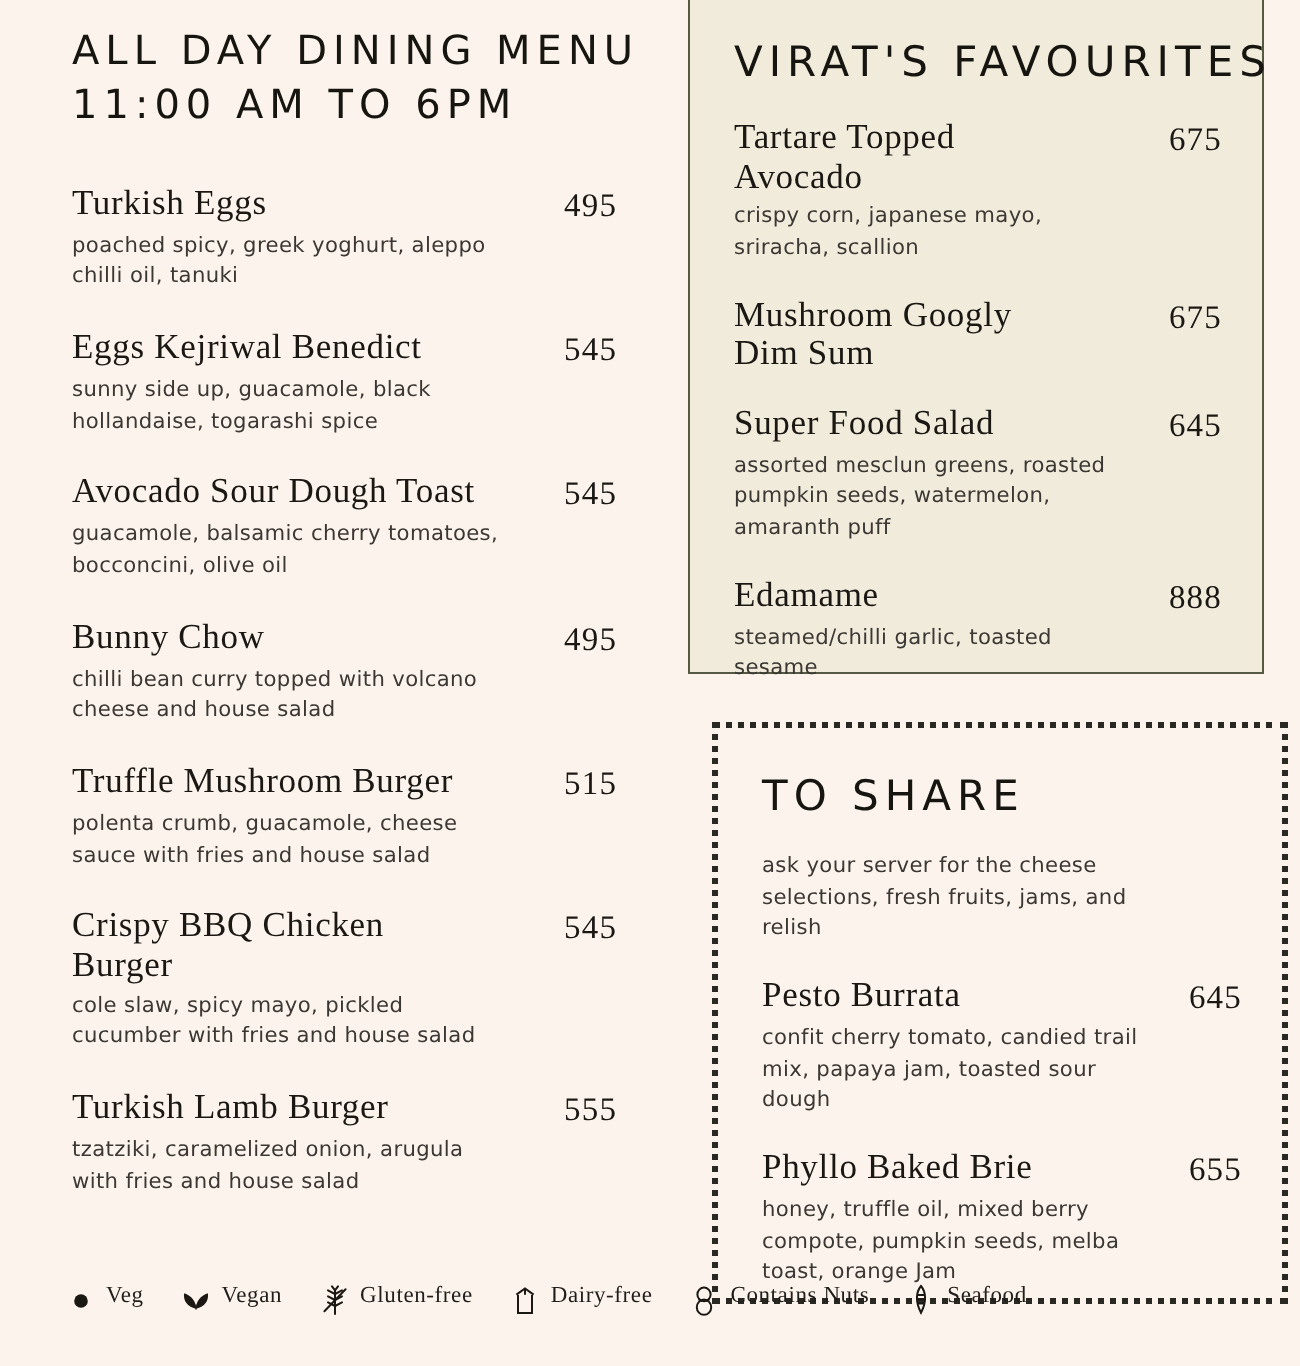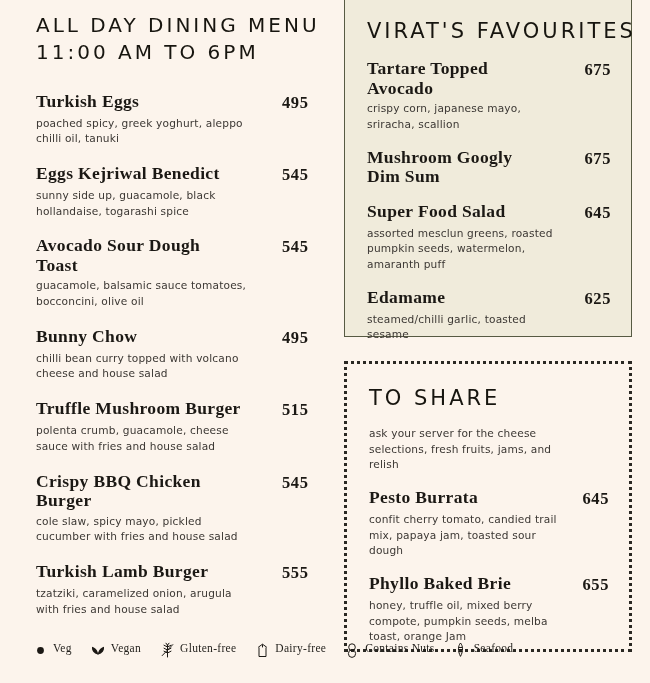--- a/index.html
+++ b/index.html
@@ -31,21 +31,20 @@
     font-weight: 400;
   }
   .menu-title .line { display:block; white-space: nowrap; }
 
   .item { position: relative; margin-bottom: 17px; }
   .item:last-child { margin-bottom: 0; }
   .item-head {
     display: flex;
     align-items: flex-start;
     justify-content: space-between;
-    font-weight: bold;
   }
   .item-name {
     font-family: "Liberation Serif", serif;
     font-size: 17.5px;
     line-height: 1.12;
     letter-spacing: 0.35px;
     color: #1b1814;
     max-width: 205px;
   }
   .item-price {
@@ -73,21 +72,21 @@
     left: 344px; top: -4px;
     width: 288px;
     height: 341px;
     box-sizing: border-box;
     background: #F0EBDB;
     border: 1.5px solid #575A43;
     padding: 22px 20px 0 22px;
   }
   .share-box {
     position: absolute;
-    left: 344px; top: 361px;
+    left: 356px; top: 361px;
     width: 288px;
     height: 291px;
     box-sizing: border-box;
     background: transparent;
     border: 3px dotted #2a2823;
     padding: 22px 20px 0 22px;
   }
   .box-title {
     font-family: "DejaVu Sans", sans-serif;
     font-size: 21px;
@@ -158,21 +157,21 @@
         <div class="item-price">545</div>
       </div>
       <div class="item-desc">sunny side up, guacamole, black hollandaise, togarashi spice</div>
     </div>
 
     <div class="item">
       <div class="item-head">
         <div class="item-name">Avocado Sour Dough Toast</div>
         <div class="item-price">545</div>
       </div>
-      <div class="item-desc">guacamole, balsamic sauce tomatoes, bocconcini, olive oil</div>
+      <div class="item-desc">guacamole, balsamic cherry tomatoes, bocconcini, olive oil</div>
     </div>
 
     <div class="item">
       <div class="item-head">
         <div class="item-name">Bunny Chow</div>
         <div class="item-price">495</div>
       </div>
       <div class="item-desc">chilli bean curry topped with volcano cheese and house salad</div>
     </div>
 
@@ -223,21 +222,21 @@
       <div class="item-head">
         <div class="item-name">Super Food Salad</div>
         <div class="item-price">645</div>
       </div>
       <div class="item-desc">assorted mesclun greens, roasted pumpkin seeds, watermelon, amaranth puff</div>
     </div>
 
     <div class="item">
       <div class="item-head">
         <div class="item-name">Edamame</div>
-        <div class="item-price">625</div>
+        <div class="item-price">888</div>
       </div>
       <div class="item-desc">steamed/chilli garlic, toasted sesame</div>
     </div>
   </div>
 
   <div class="share-box">
     <div class="box-title">TO SHARE</div>
 
     <div class="item">
       <div class="item-desc">ask your server for the cheese selections, fresh fruits, jams, and relish</div>

